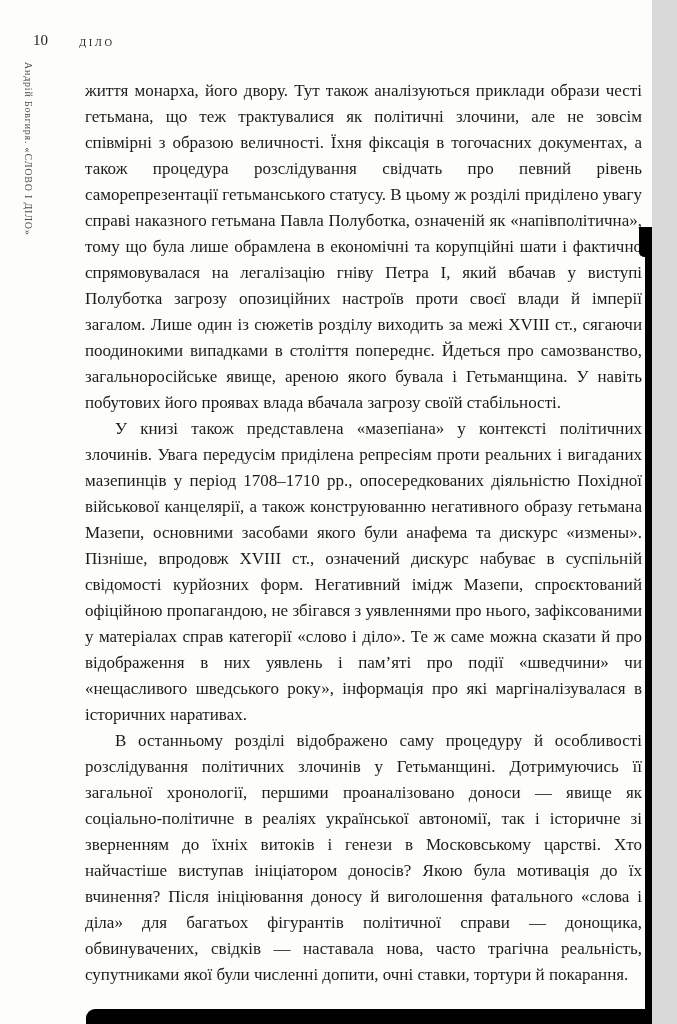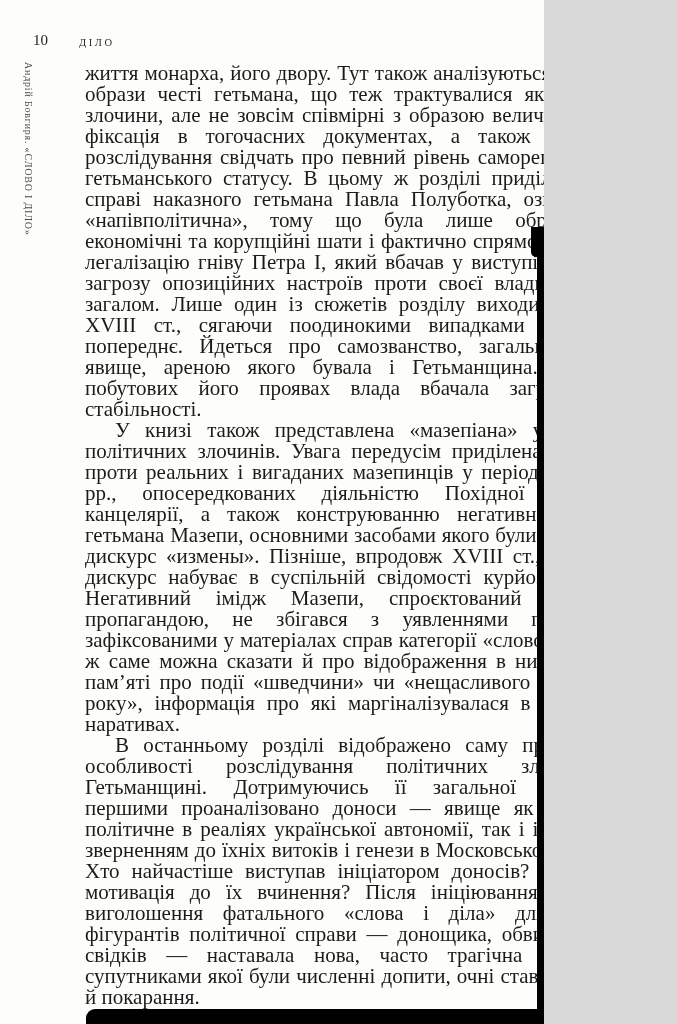--- a/index.html
+++ b/index.html
@@ -1,21 +1,21 @@
 <!DOCTYPE html>
 <html lang="uk"><head>
 <meta charset="utf-8">
 <style>
   * { box-sizing: border-box; }
   html, body { margin: 0; padding: 0; }
   body { background: #d9d9d9; }
 
   .scan-page {
     position: relative;
-    width: 544px;
+    width: 652px;
     height: 1024px;
     background: #fdfdfb;
     overflow: hidden;
     font-family: "Liberation Serif", serif;
     color: #1b1b1b;
   }
 
   .page-number {
     position: absolute;
     left: 33px;
@@ -40,25 +40,25 @@
     writing-mode: vertical-rl;
     font-size: 10px;
     letter-spacing: 0.8px;
     color: #4a4a4a;
     white-space: nowrap;
   }
 
   .body-text {
     position: absolute;
     left: 85px;
-    top: 63px;
+    top: 78px;
     width: 557px;
     text-align: justify;
-    font-size: 21px;
-    line-height: 21px;
+    font-size: 17px;
+    line-height: 26px;
     hyphens: auto;
     -webkit-hyphens: auto;
   }
 
   .body-text p {
     margin: 0;
     text-indent: 30px;
   }
 
   .body-text p.continuation {

